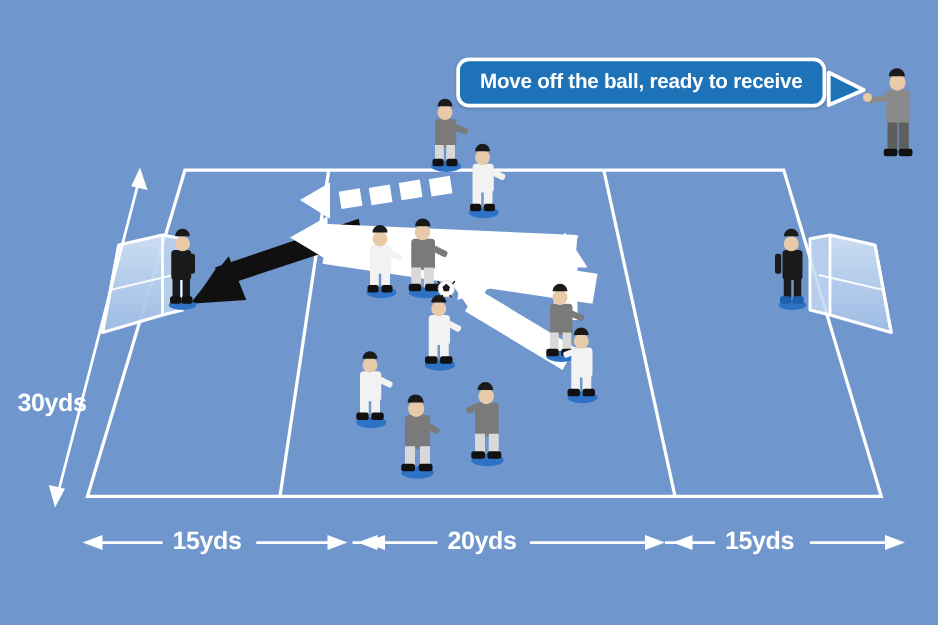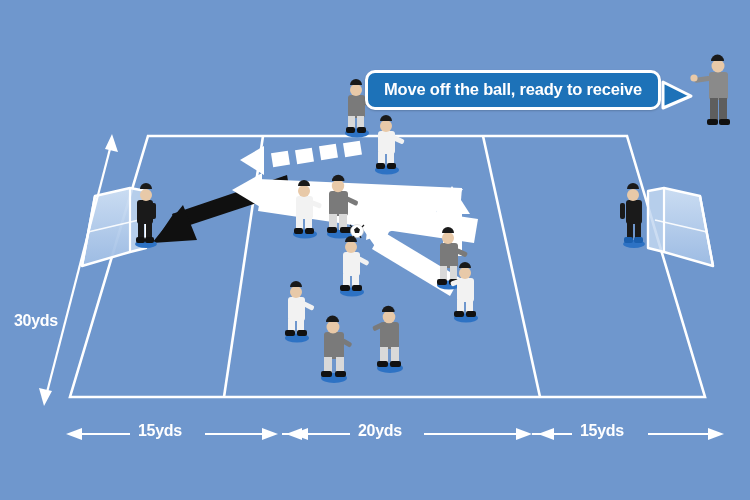--- a/index.html
+++ b/index.html
@@ -5,40 +5,40 @@
   html,body{margin:0;padding:0;}
   body{
     width:750px;height:500px;overflow:hidden;
     background:#6f97cd;
     font-family:"Liberation Sans",sans-serif;
     position:relative;
   }
   #stage{position:absolute;inset:0;width:750px;height:500px;}
   svg.layer{position:absolute;left:0;top:0;width:750px;height:500px;overflow:visible;}
   .callout-wrap{
-    position:absolute;left:365px;top:46px;margin-top:24px;
+    position:absolute;left:365px;top:46px;
   }
   .callout{
     position:relative;
     background:#1d72b8;
     border:3px solid #ffffff;
     border-radius:10px;
     padding:7px 16px 8px 16px;
     color:#ffffff;
     font-size:16.5px;
     font-weight:bold;
     letter-spacing:-0.2px;
     white-space:nowrap;
     box-shadow:0 1px 2px rgba(0,0,0,.18);
   }
   .dim-label{
     position:absolute;
     color:#ffffff;
     font-weight:bold;
-    font-size:16px;
+    font-size:20px;
     letter-spacing:-0.3px;
     white-space:nowrap;
   }
   #lbl-left{left:14px;top:312px;}
   #lbl-b1{left:138px;top:422px;}
   #lbl-b2{left:358px;top:422px;text-align:center;}
   #lbl-b3{left:580px;top:422px;}
 </style>
 </head>
 <body>

